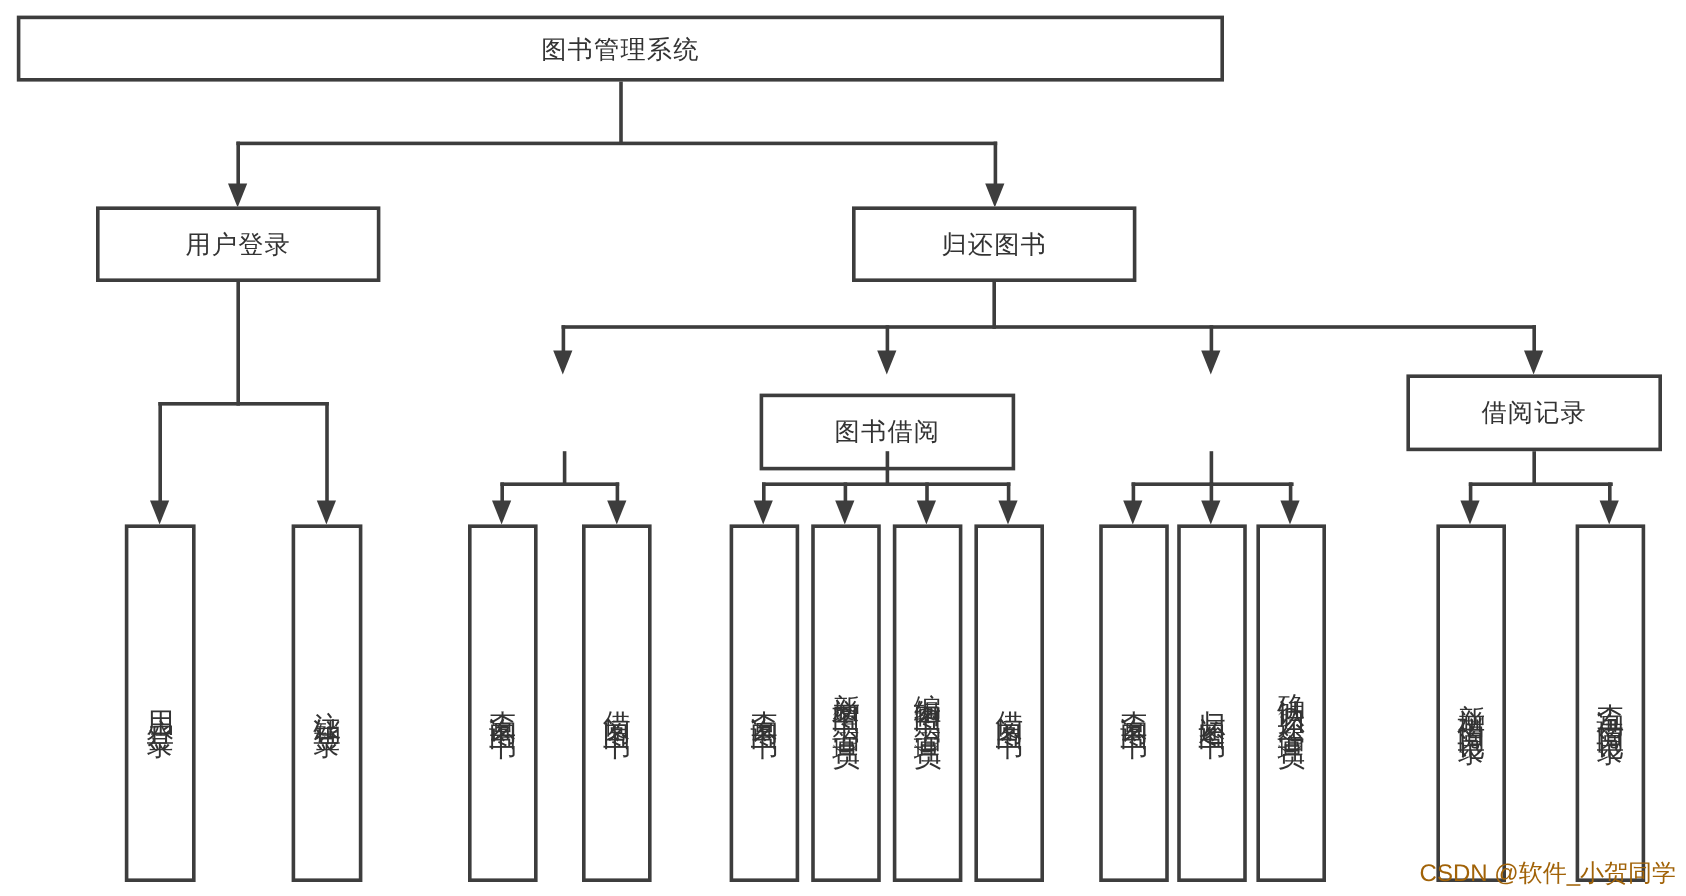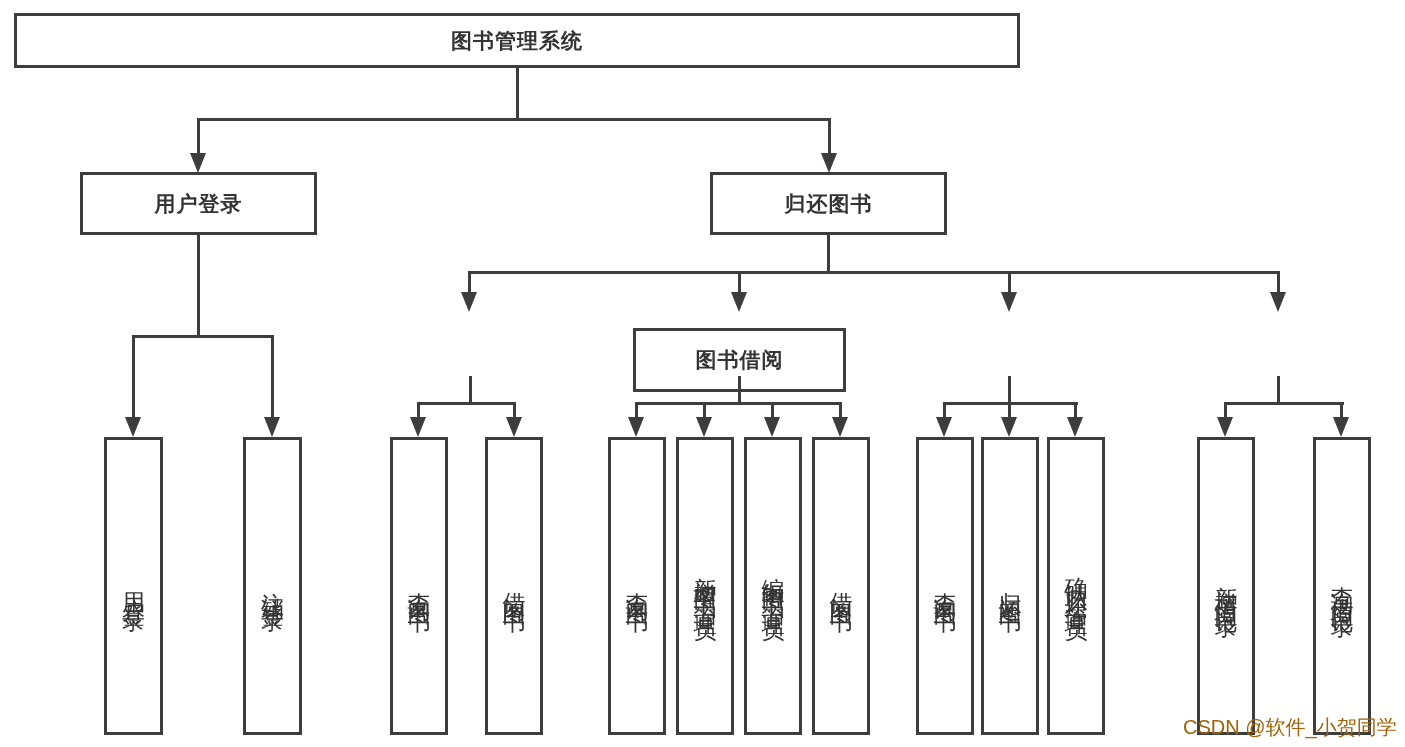--- a/index.html
+++ b/index.html
@@ -17,21 +17,20 @@
   }
   
   .hbox {
     position: absolute;
     box-sizing: border-box;
     border: 3px solid #3d3d3d;
     background: #ffffff;
     display: flex;
     align-items: center;
     justify-content: center;
-    font-weight: bold;
   }
   .hbox .label {
     font-size: 21px;
     color: #333333;
     letter-spacing: 1px;
     white-space: nowrap;
   }
   
   .vbox {
     position: absolute;
@@ -113,20 +112,23 @@
   <div class="vl" style="left:738px; top:271px; height:24px;"></div>
   <div class="arrow" style="left:731px; top:292px;"></div>
   <div class="vl" style="left:1008px; top:271px; height:24px;"></div>
   <div class="arrow" style="left:1001px; top:292px;"></div>
   <div class="vl" style="left:1277px; top:271px; height:24px;"></div>
   <div class="arrow" style="left:1270px; top:292px;"></div>
 
   <div class="hbox" style="left:633px; top:312px; width:213px; height:64px;margin-top:16px;">
     <span class="label">图书借阅</span>
   </div>
+  <div class="hbox" style="left:1172px; top:312px; width:213px; height:64px;">
+    <span class="label">借阅记录</span>
+  </div>
 
   <div class="vl" style="left:469px; top:376px; height:29px;"></div>
   <div class="hl" style="left:417px; top:402px; width:99px;"></div>
   <div class="vl" style="left:417px; top:402px; height:18px;"></div>
   <div class="arrow" style="left:410px; top:417px;"></div>
   <div class="vl" style="left:513px; top:402px; height:18px;"></div>
   <div class="arrow" style="left:506px; top:417px;"></div>
 
   <div class="vl" style="left:738px; top:376px; height:29px;"></div>
   <div class="hl" style="left:635px; top:402px; width:207px;"></div>

